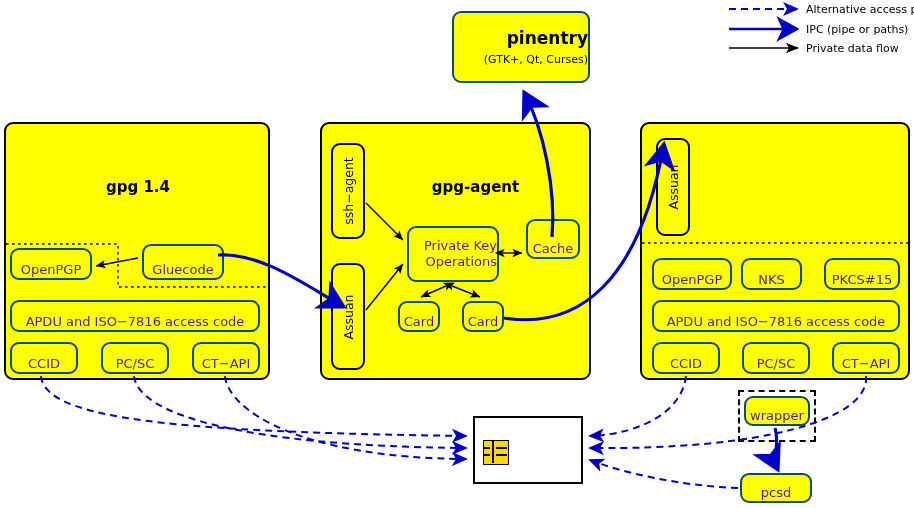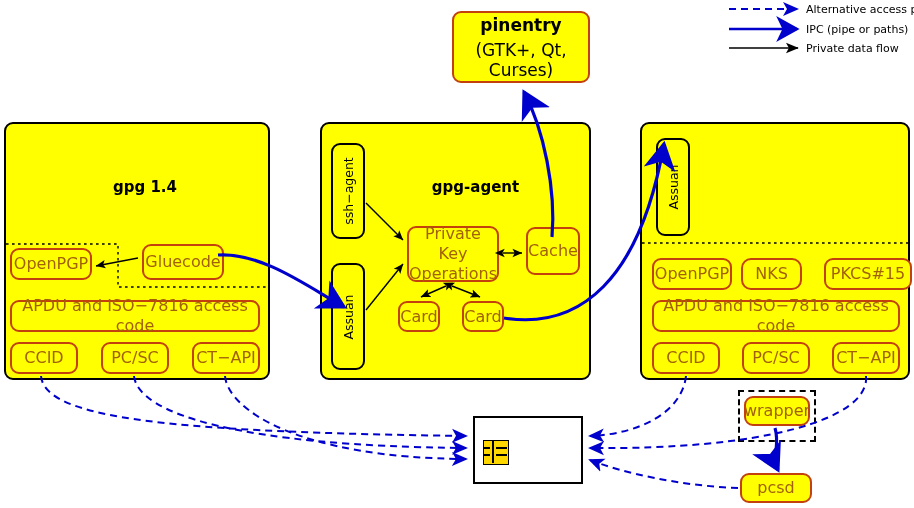--- a/index.html
+++ b/index.html
@@ -1,31 +1,31 @@
 <!DOCTYPE html>
 <html><head>
 <meta charset="utf-8">
 <style>
   html,body{margin:0;padding:0;background:#ffffff;}
   body{width:914px;height:508px;position:relative;overflow:hidden;
        font-family:"DejaVu Sans","Liberation Sans",sans-serif;}
   #canvas{position:absolute;left:0;top:0;width:914px;height:508px;}
   svg.layer{position:absolute;left:0;top:0;width:914px;height:508px;overflow:visible;}
-  .box{position:absolute;box-sizing:border-box;background:#ffff00;border:2px solid #c2410c;
-       border-radius:9px;display:flex;align-items:center;justify-content:center;text-align:center;}
+  .box{position:absolute;box-sizing:border-box;background:#ffff00;border:2px solid #0c4a6e;
+       border-radius:9px;display:flex;align-items:flex-end;justify-content:center;text-align:center;}
   .bigbox{position:absolute;box-sizing:border-box;background:#ffff00;border:2.5px solid #000000;
        border-radius:9px;}
   .bigtitle{position:absolute;width:100%;text-align:center;font-weight:bold;font-size:15px;color:#000;}
-  .lbl{font-size:16px;color:#a16207;line-height:1.25;}
+  .lbl{font-size:13px;color:#4c1d95;line-height:1.25;}
   .vbox{position:absolute;box-sizing:border-box;background:#ffff00;border:2px solid #000000;
         border-radius:9px;}
   .vtext{position:absolute;left:50%;top:50%;transform:translate(-50%,-50%) rotate(-90deg);
          white-space:nowrap;font-size:12.5px;color:#000;}
   .pinentry-title{font-size:17px;font-weight:bold;color:#000;display:block;}
-  .pinentry-sub{font-size:17px;color:#000;display:block;margin-top:5px;}
+  .pinentry-sub{font-size:11px;color:#000;display:block;margin-top:5px;}
   .card{position:absolute;box-sizing:border-box;background:#ffffff;border:2.5px solid #000000;}
   .chip{position:absolute;background:#ffd700;border:1.5px solid #000;}
   .chipline{position:absolute;background:#000;}
   .dashbox{position:absolute;box-sizing:border-box;border:2px dashed #000;background:transparent;}
   .legend-text{position:absolute;font-size:11px;color:#000;white-space:nowrap;}
 </style>
 </head>
 <body>
 
 <div id="canvas">
@@ -59,21 +59,21 @@
   <div class="legend-text" style="left:806px;top:3px;">Alternative access paths</div>
   <div class="legend-text" style="left:806px;top:23px;">IPC (pipe or paths)</div>
   <div class="legend-text" style="left:806px;top:42px;">Private data flow</div>
 
   <div class="box" style="left:452px;top:11px;width:138px;height:72px;flex-direction:column;">
     <span class="pinentry-title">pinentry</span>
     <span class="pinentry-sub">(GTK+, Qt, Curses)</span>
   </div>
 
   <div class="bigbox" style="left:4px;top:122px;width:266px;height:258px;"></div>
-  <div class="bigtitle" style="left:12px;top:178px;width:266px;">gpg 1.4</div>
+  <div class="bigtitle" style="left:5px;top:178px;width:266px;">gpg 1.4</div>
 
   <svg class="layer">
     <polyline points="6,244 118,244 118,287 269,287" fill="none" stroke="#000000" stroke-width="1.4" stroke-dasharray="2.6,3.4"></polyline>
   </svg>
 
   <div class="box" style="left:10px;top:248px;width:82px;height:32px;">
     <span class="lbl">OpenPGP</span>
   </div>
   <div class="box" style="left:142px;top:244px;width:82px;height:36px;">
     <span class="lbl">Gluecode</span>
@@ -98,21 +98,21 @@
     <span class="vtext">ssh−agent</span>
   </div>
   <div class="vbox" style="left:331px;top:263px;width:34px;height:107px;">
     <span class="vtext">Assuan</span>
   </div>
 
   <div class="box" style="left:407px;top:226px;width:92px;height:56px;flex-direction:column;">
     <span class="lbl">Private Key</span>
     <span class="lbl">Operations</span>
   </div>
-  <div class="box" style="left:526px;top:227px;width:54px;height:48px;">
+  <div class="box" style="left:526px;top:219px;width:54px;height:40px;">
     <span class="lbl">Cache</span>
   </div>
   <div class="box" style="left:398px;top:301px;width:42px;height:31px;">
     <span class="lbl">Card</span>
   </div>
   <div class="box" style="left:462px;top:301px;width:42px;height:31px;">
     <span class="lbl">Card</span>
   </div>
 
   <div class="bigbox" style="left:640px;top:122px;width:270px;height:258px;"></div>
@@ -121,24 +121,24 @@
     <span class="vtext">Assuan</span>
   </div>
 
   <svg class="layer">
     <line x1="642" y1="243" x2="908" y2="243" stroke="#000000" stroke-width="1.4" stroke-dasharray="2.6,3.4"></line>
   </svg>
 
   <div class="box" style="left:652px;top:258px;width:80px;height:32px;">
     <span class="lbl">OpenPGP</span>
   </div>
-  <div class="box" style="left:741px;top:258px;width:61px;height:32px;border-radius:10px;">
+  <div class="box" style="left:741px;top:258px;width:61px;height:32px;">
     <span class="lbl">NKS</span>
   </div>
-  <div class="box" style="left:824px;top:258px;width:88px;height:32px;">
+  <div class="box" style="left:824px;top:258px;width:76px;height:32px;">
     <span class="lbl">PKCS#15</span>
   </div>
   <div class="box" style="left:652px;top:300px;width:248px;height:32px;">
     <span class="lbl">APDU and ISO−7816 access code</span>
   </div>
   <div class="box" style="left:652px;top:342px;width:68px;height:32px;">
     <span class="lbl">CCID</span>
   </div>
   <div class="box" style="left:742px;top:342px;width:68px;height:32px;">
     <span class="lbl">PC/SC</span>

